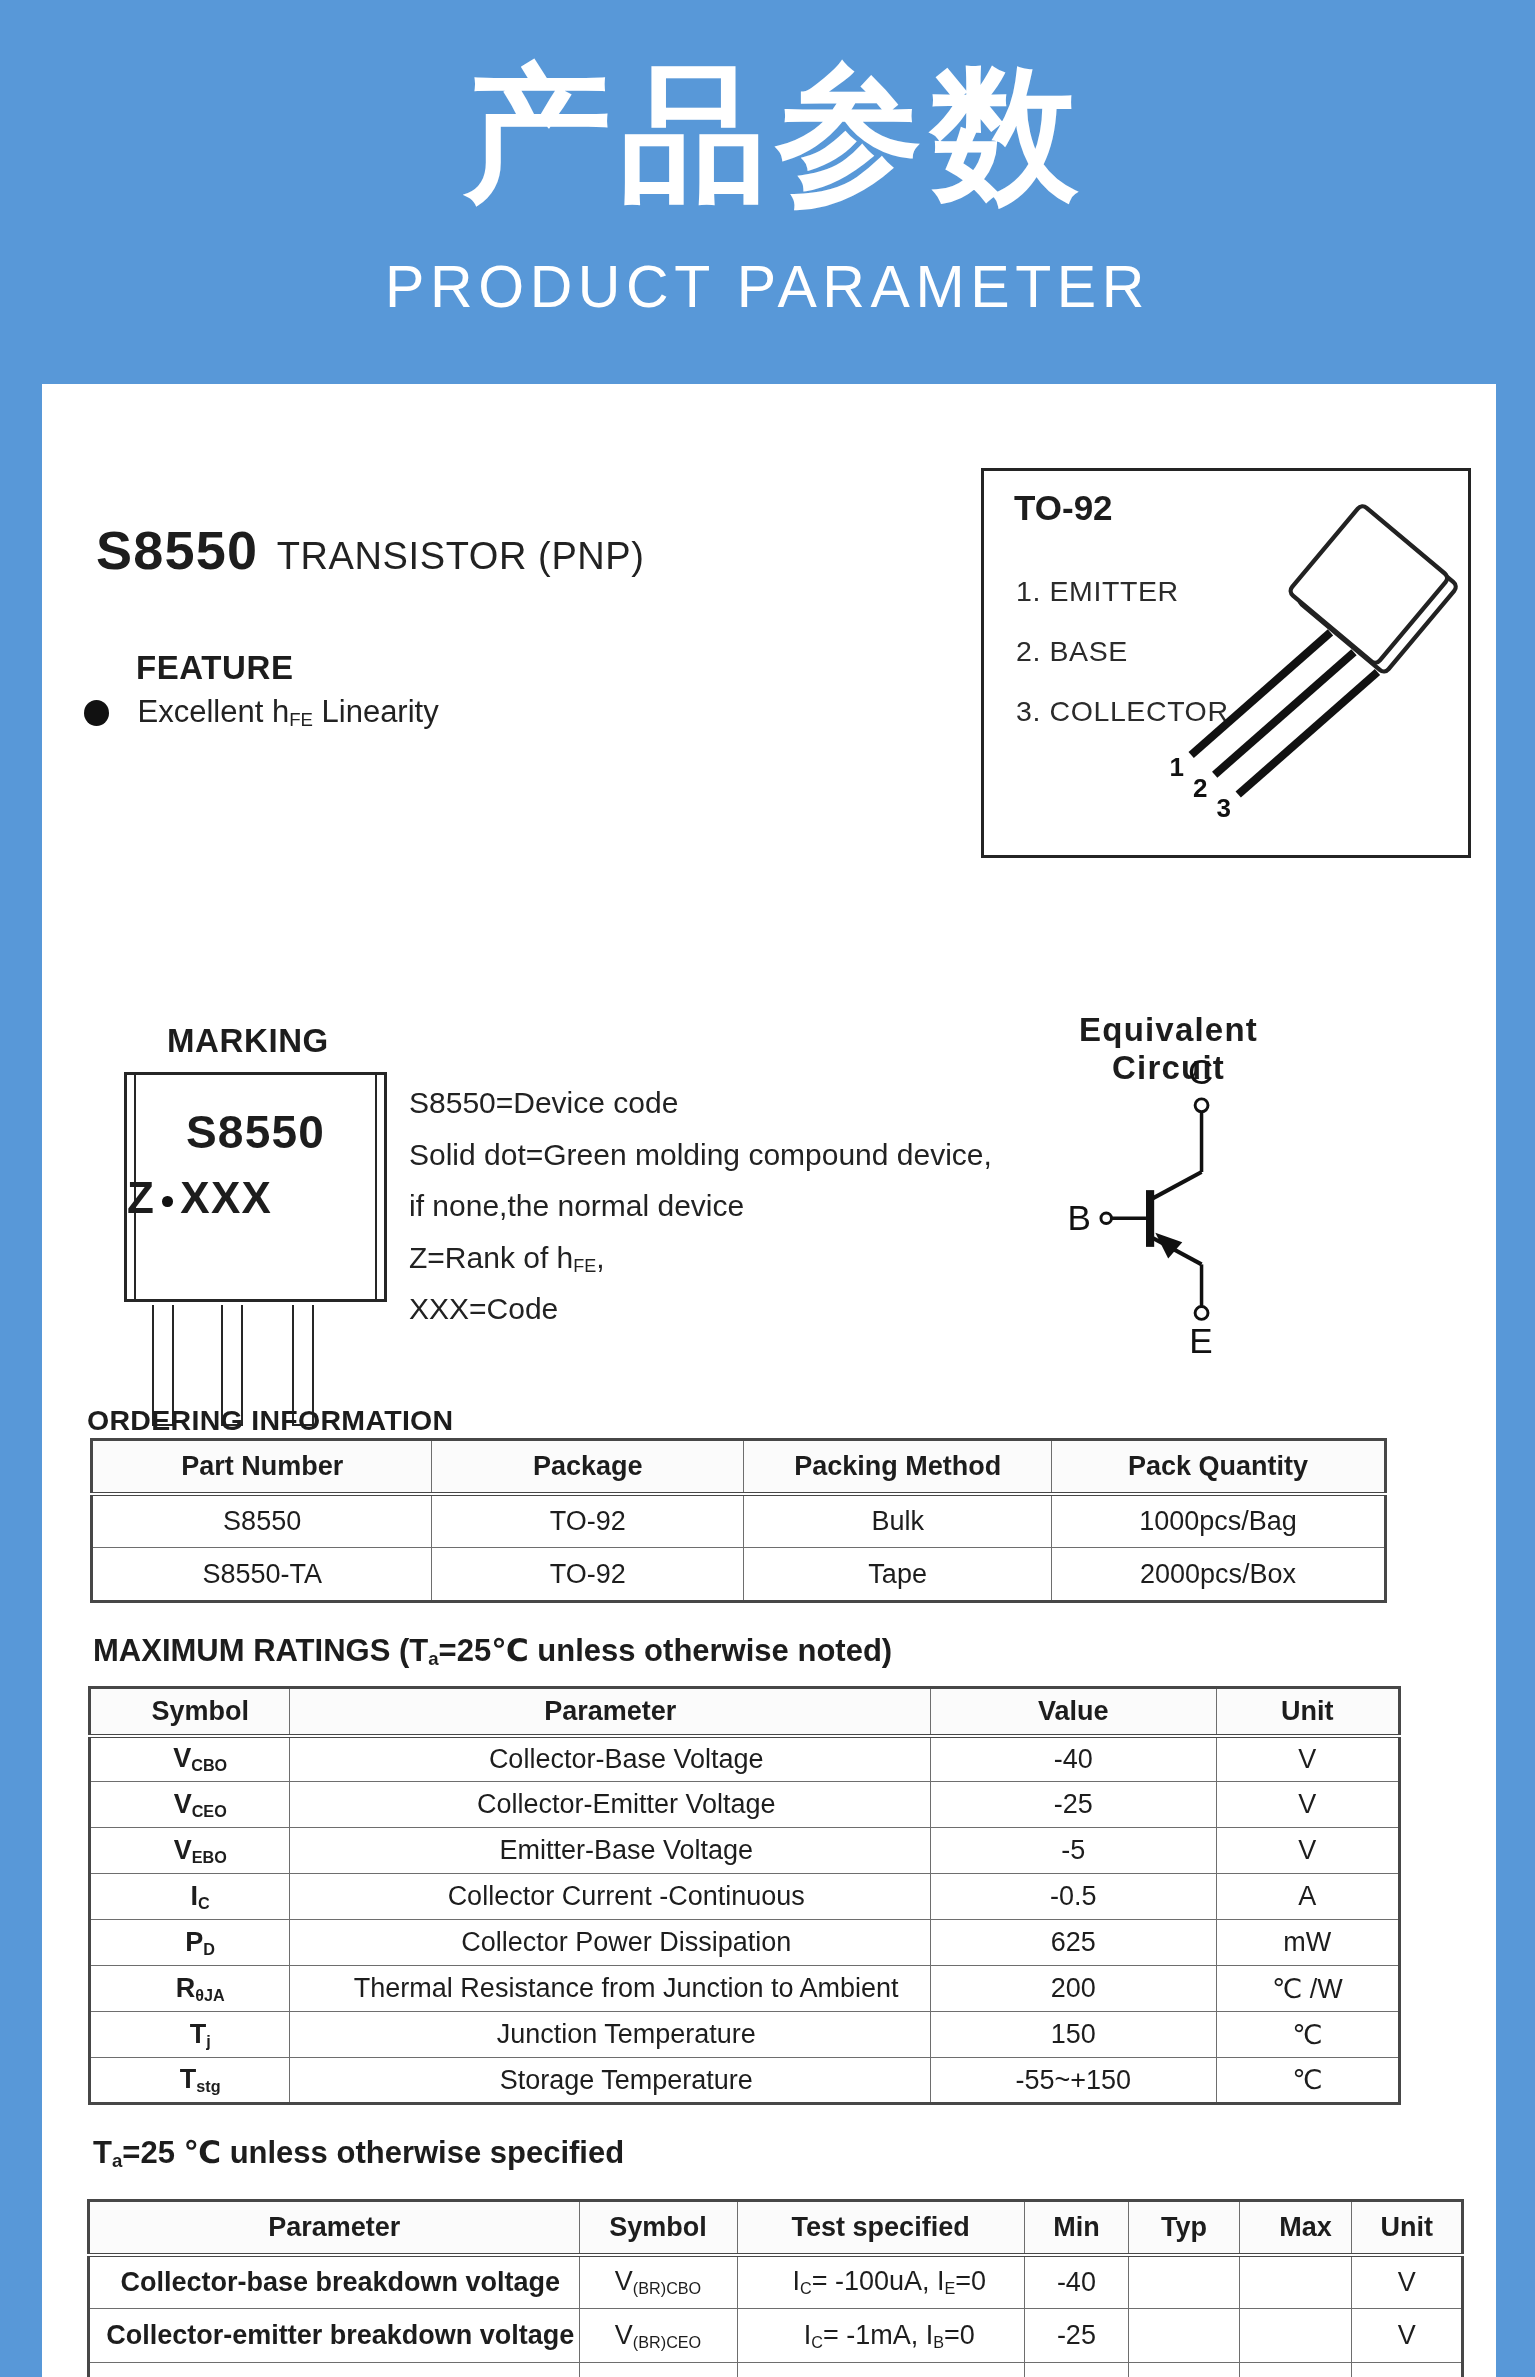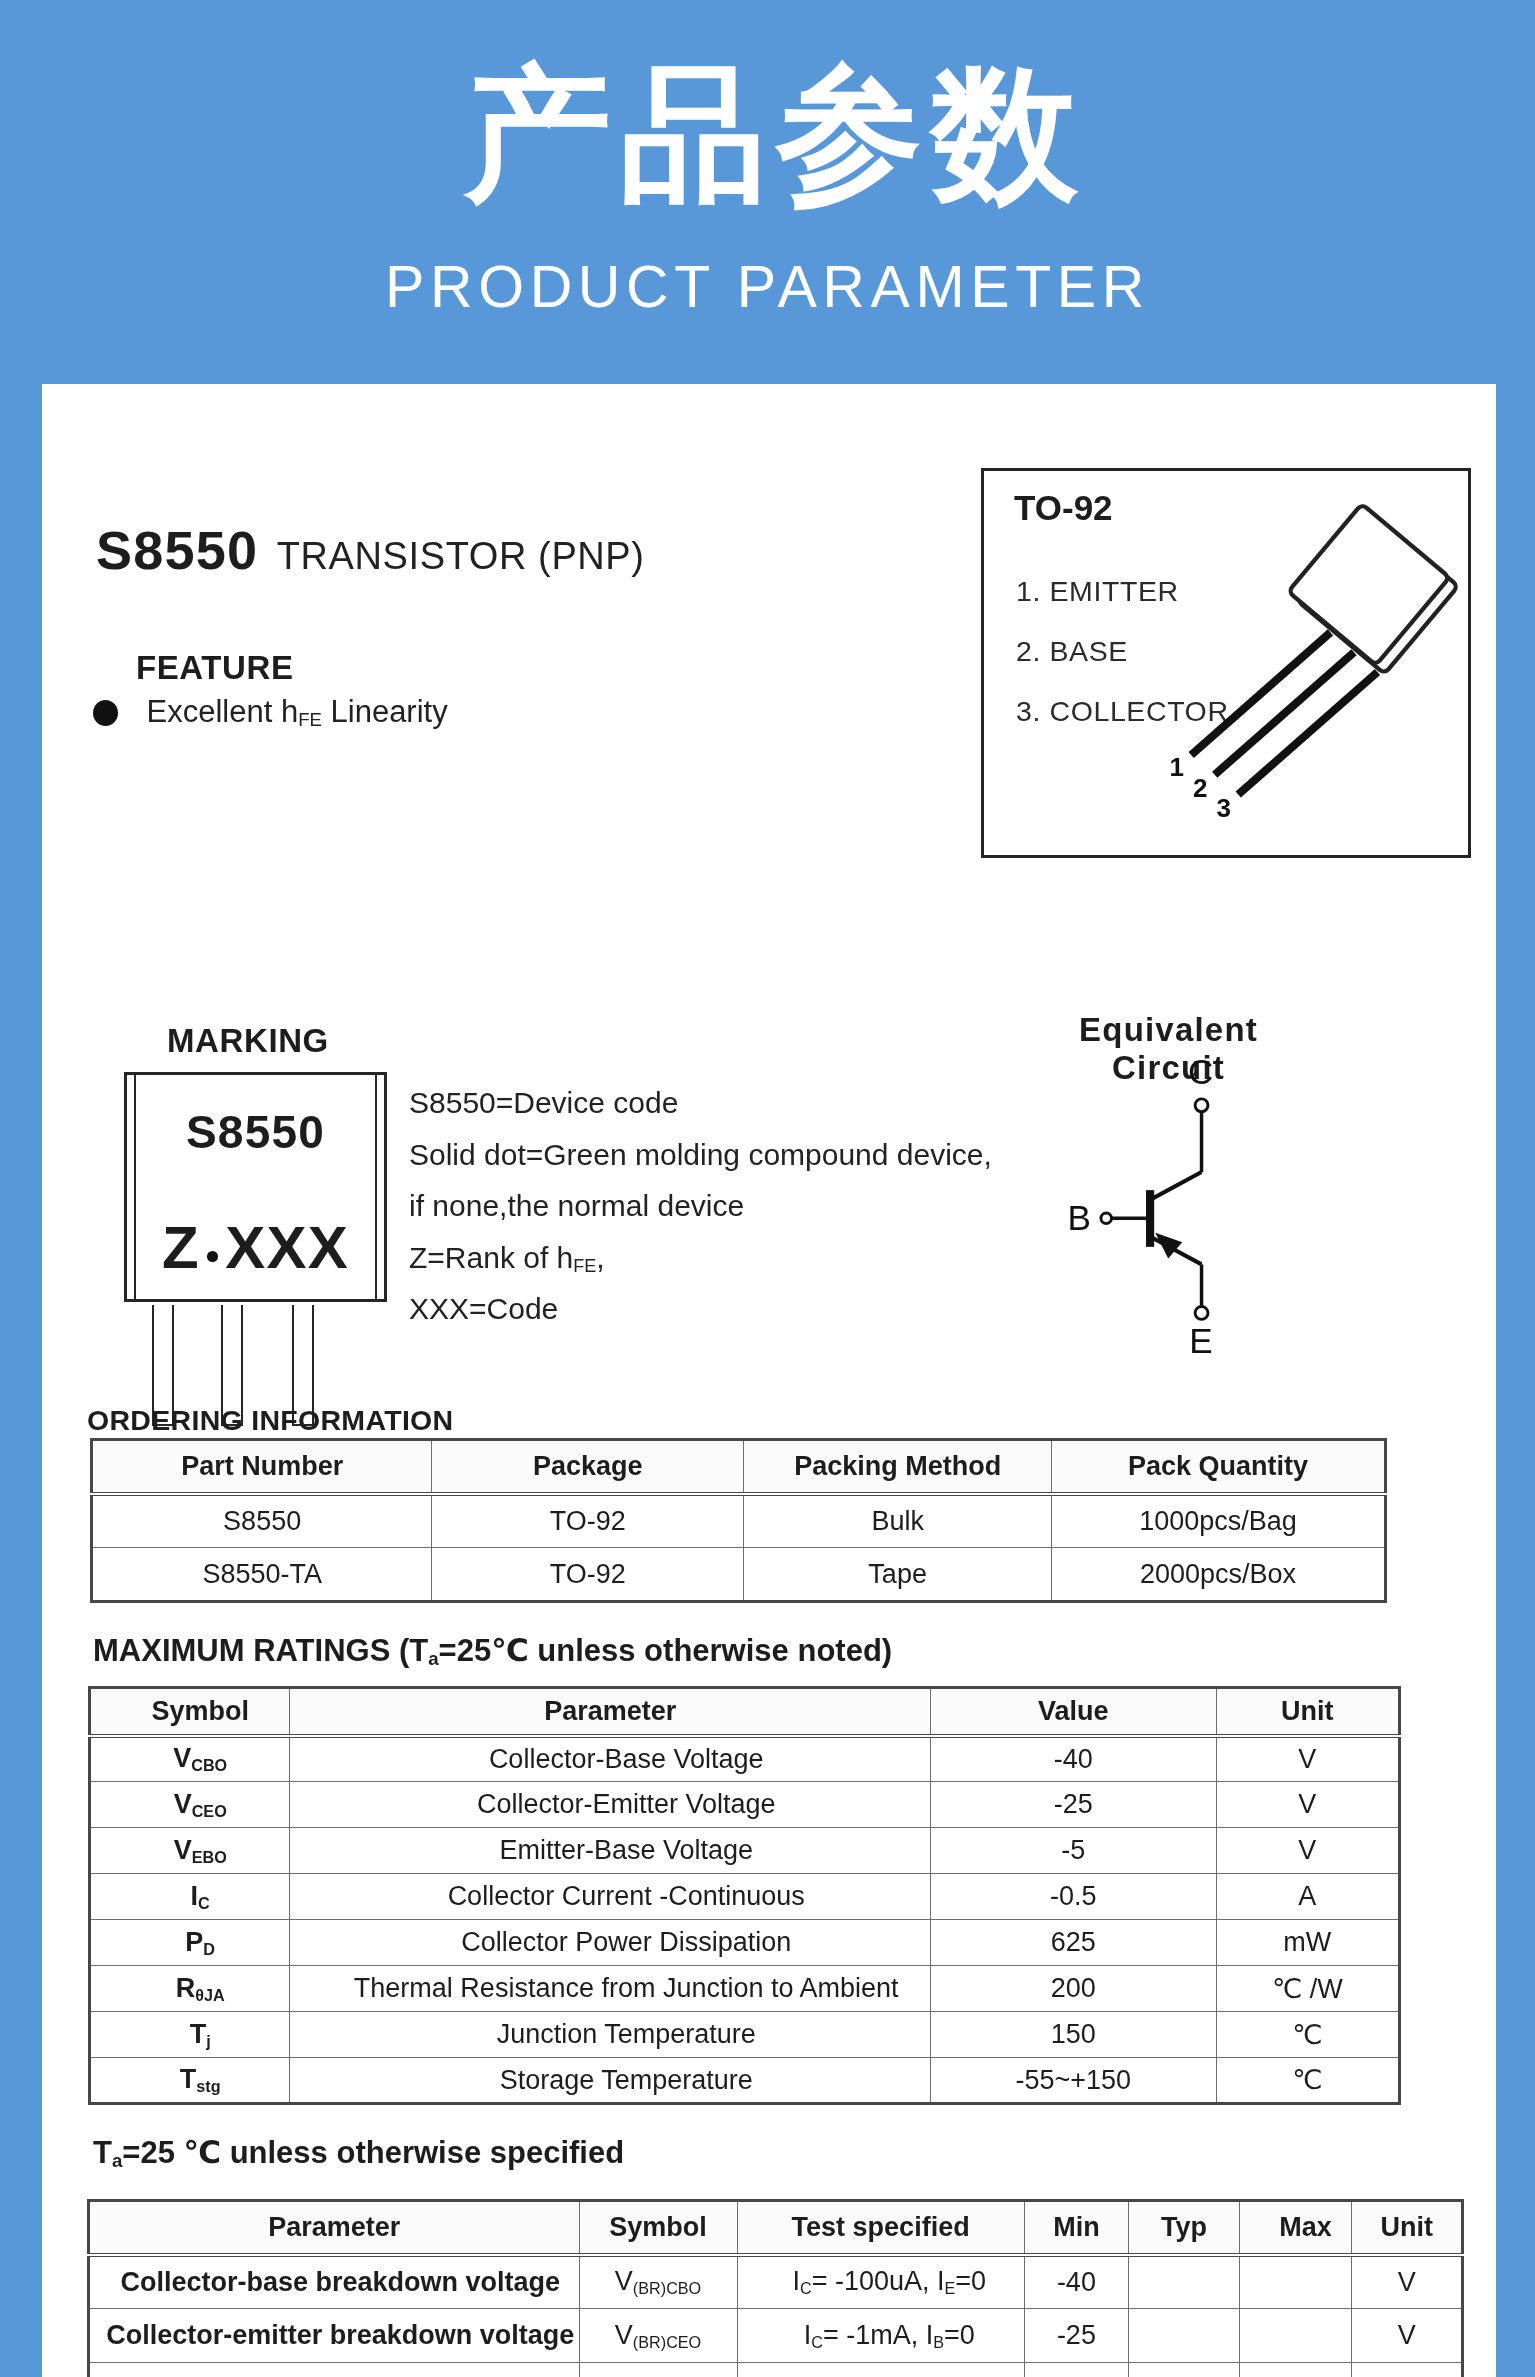--- a/index.html
+++ b/index.html
@@ -40,22 +40,22 @@
   .to92 ul{position:absolute;left:32px;top:104px;list-style:none;}
   .to92 li{font-size:28.5px;color:#2b2b2b;margin-bottom:27px;letter-spacing:0.6px;}
   .to92 svg{position:absolute;left:142px;top:18.6px;}
 
   
   .chip{position:absolute;left:0;top:0;width:263px;height:230px;border:3.1px solid #262626;}
   .chip::before,.chip::after{content:"";position:absolute;top:0;bottom:0;width:1.9px;background:#262626;}
   .chip::before{left:7.4px;} .chip::after{right:7.4px;}
   .chip-l1{position:absolute;left:0;top:30px;width:100%;text-align:center;
     font-size:46px;font-weight:800;letter-spacing:1.2px;}
-  .chip-l2{position:absolute;left:0;top:98px;width:100%;text-align:center;
-    font-size:60px;font-weight:800;letter-spacing:1.2px;margin-top:40px;}
+  .chip-l2{position:absolute;left:0;top:98px;width:100%;
+    font-size:44px;font-weight:800;letter-spacing:1.2px;}
   .chip-dot{display:inline-block;width:10.5px;height:10.5px;background:#111;border-radius:50%;
     margin:0 7.4px;vertical-align:6.2px;}
   .leg{position:absolute;top:233px;width:22px;height:121px;border:2.5px solid #262626;
     border-top:none;background:#fff;}
   .pinlab{position:absolute;top:358px;width:37px;text-align:center;
     font-family:"Liberation Serif","DejaVu Serif",serif;font-size:48px;color:#111;}
   .marknotes{font-size:30px;color:#222;line-height:1.72;}
 
   
   .eq-title{font-size:33px;font-weight:800;letter-spacing:1.2px;text-align:center;width:291px;}
@@ -91,21 +91,21 @@
   </header>
 
   <main class="card">
 
     <div class="abs prod-row" style="left:54px;top:135px;">
       <span class="part-no">S8550</span>
       <span class="dev-type">TRANSISTOR (PNP)</span>
     </div>
 
     <div class="abs h-bold" style="left:54px;top:265px;">FEATURE</div>
-    <div class="abs feature-line" style="left:51px;top:310px;justify-content:flex-end;">
+    <div class="abs feature-line" style="left:42px;top:310px;justify-content:flex-end;">
       <span class="bullet"></span>
       <span class="feature-text"><span>Excellent h</span><span class="sub">FE</span><span> Linearity</span></span>
     </div>
 
     <section class="abs to92" style="left:939px;top:84px;width:490px;height:390px;">
       <div class="to92-title">TO-92</div>
       <ul>
         <li>1.  EMITTER</li>
         <li>2.  BASE</li>
         <li>3.  COLLECTOR</li>

